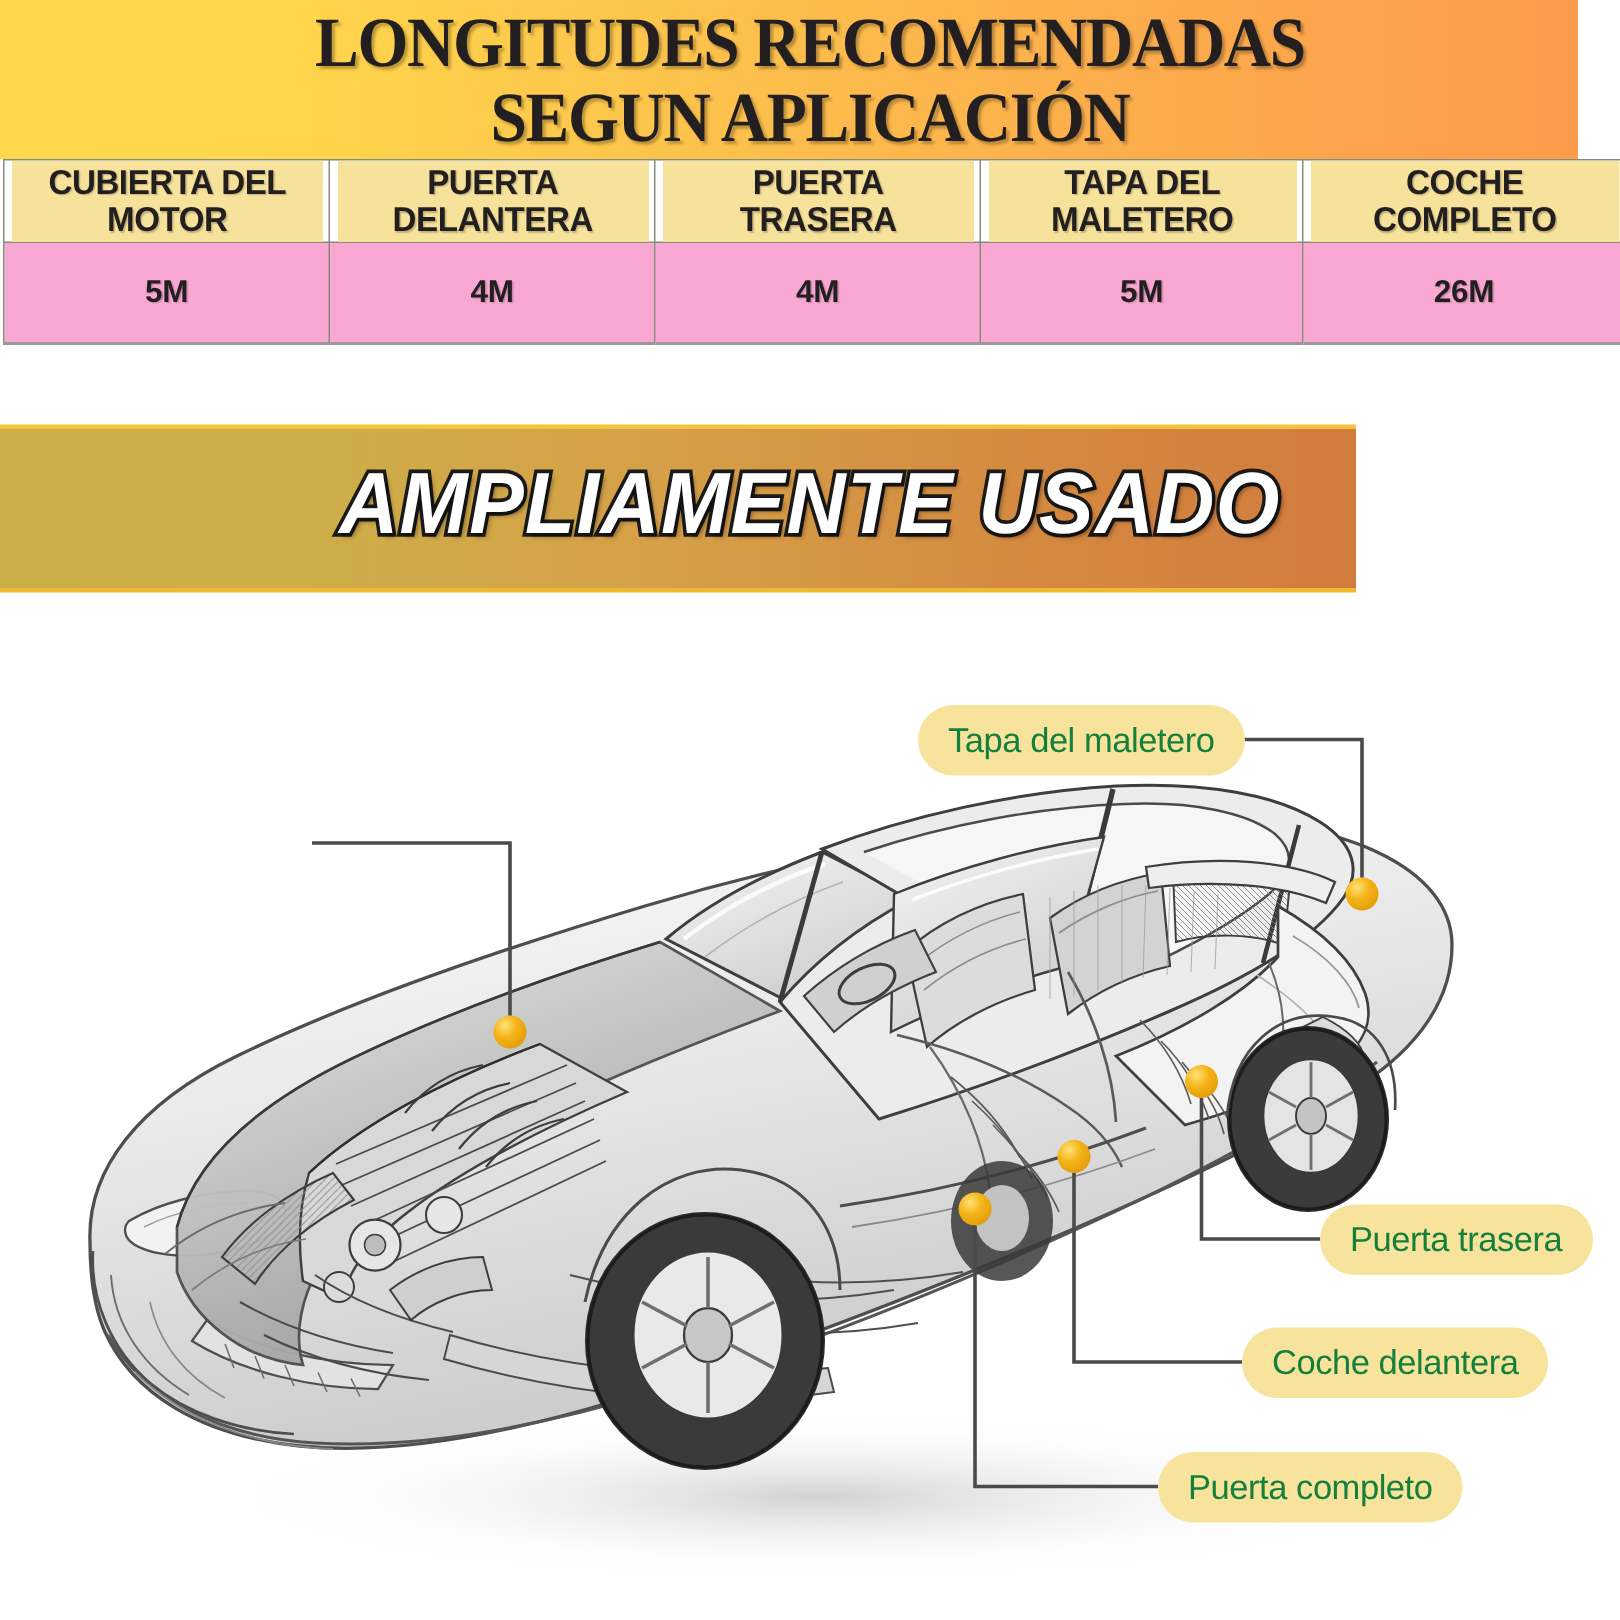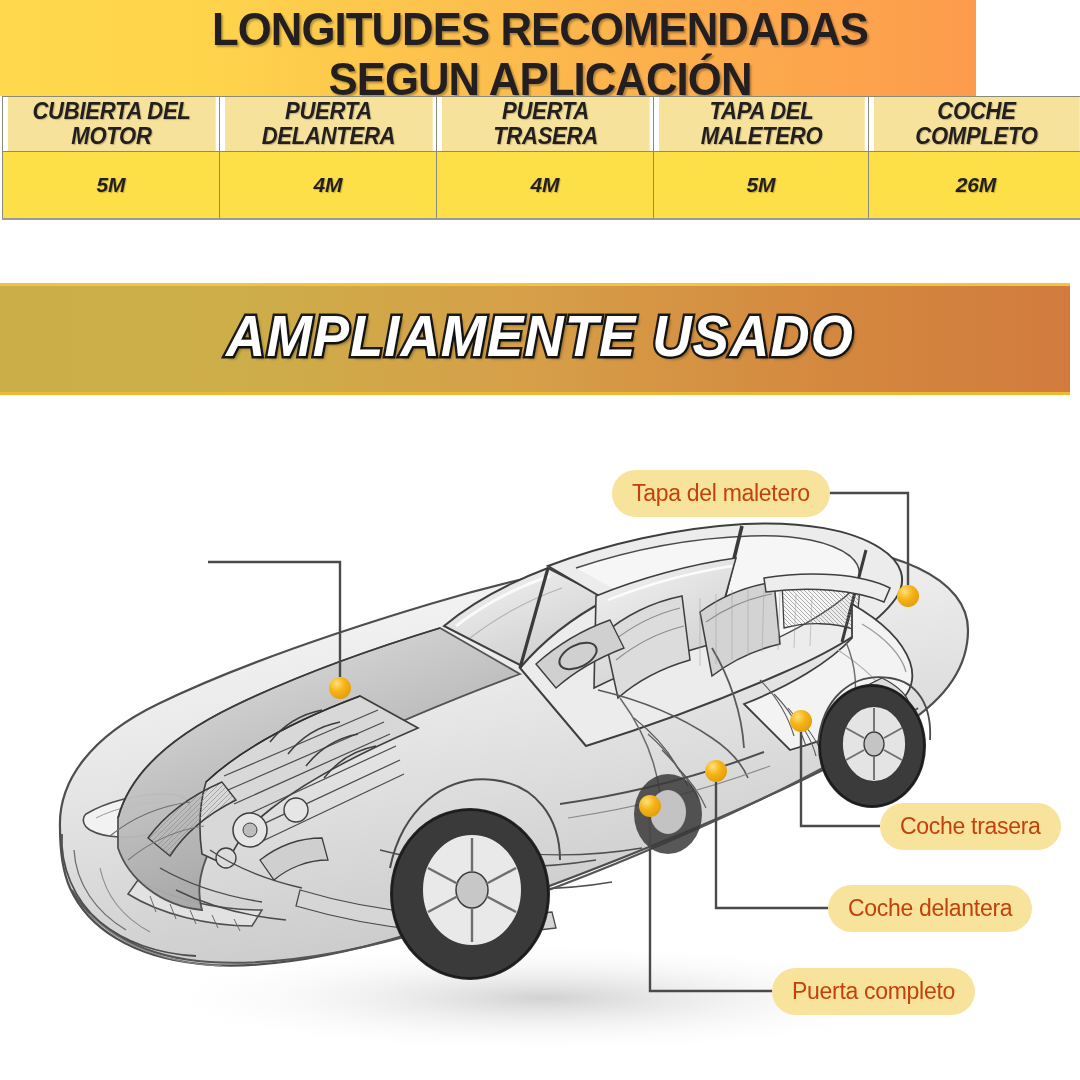--- a/index.html
+++ b/index.html
@@ -13,23 +13,24 @@
     position: relative;
     overflow: hidden;
     font-family: "Liberation Sans", sans-serif;
   }
 
   
   .header {
     position: absolute;
     left: 0;
     top: 0;
-    width: 976px;
+    width: 1052px;
     height: 106px;
     background: linear-gradient(to right, #FFD84D 0%, #FFD64B 18%, #FDC44C 42%, #FCAE4C 70%, #FD9B4D 100%);
+    font-family: Liberation Serif, serif;
   }
   .header-title {
     position: absolute;
     left: 0;
     top: 4px;
     width: 1080px;
     text-align: center;
     font-weight: bold;
     font-size: 47px;
     line-height: 50px;
@@ -38,25 +39,24 @@
     text-shadow: 2px 2px 2px rgba(0,0,0,0.28);
     transform: scaleX(0.93);
     transform-origin: center top;
   }
   .header-title .l2 { display: block; }
 
   
   .table-wrap {
     position: absolute;
     left: 0;
-    top: 96px;
+    top: 106px;
     width: 1080px;
     height: 124px;
     background: #ffffff;
-    font-style: italic;
   }
   .table {
     position: absolute;
     left: 2px;
     top: 0;
     width: 1076px;
     border-collapse: collapse;
     table-layout: fixed;
   }
   .table th, .table td {
@@ -70,41 +70,41 @@
     height: 54px;
     font-size: 23px;
     font-weight: bold;
     line-height: 25px;
     color: #231f20;
     letter-spacing: -0.3px;
     text-shadow: 1px 1px 1px rgba(0,0,0,0.22);
     transform: scaleX(0.96);
   }
   .table td {
-    background: #fde047;
+    background: #f9a8d4;
     height: 66px;
     font-size: 21px;
     font-weight: bold;
     color: #231f20;
     letter-spacing: -0.2px;
     text-shadow: 1px 1px 1px rgba(0,0,0,0.22);
     border-bottom: 2px solid #9a9a9a;
   }
   .col-0 { width: 216px; }
   .col-1 { width: 216px; }
   .col-2 { width: 216px; }
   .col-3 { width: 214px; }
   .col-4 { width: 214px; }
 
   
   .banner {
     position: absolute;
     left: 0;
     top: 283px;
-    width: 1070px;
+    width: 904px;
     height: 112px;
     background: linear-gradient(to right, #CCAE49 0%, #CDAE49 22%, #D6A048 48%, #D4883F 78%, #D27B3E 100%);
     border-top: 3px solid #F4C43A;
     border-bottom: 3px solid #EEB92F;
     box-sizing: border-box;
   }
   .banner-text {
     position: absolute;
     left: 0;
     top: 16px;
@@ -144,21 +144,21 @@
     width: 1080px;
     height: 682px;
     pointer-events: none;
   }
 
   
   .pill {
     position: absolute;
     background: #F7E39B;
     border-radius: 40px;
-    color: #c2410c;
+    color: #15803d;
     font-size: 23px;
     line-height: 24px;
     white-space: nowrap;
     padding: 11px 20px 12px 20px;
     letter-spacing: -0.3px;
   }
 </style>
 </head>
 <body>
 
@@ -446,18 +446,18 @@
 
       <path d="M716 384 L716 510 L828 510"></path>
 
       <path d="M650 419 L650 593 L772 593"></path>
     </g>
   </svg>
 
 
   <div class="pill" style="left:612px; top:72px;">Tapa del maletero</div>
 
-  <div class="pill" style="left:880px; top:405px;">Coche trasera</div>
+  <div class="pill" style="left:880px; top:405px;">Puerta trasera</div>
 
   <div class="pill" style="left:828px; top:487px;">Coche delantera</div>
 
   <div class="pill" style="left:772px; top:570px;">Puerta completo</div>
 </div>
 
 </body></html>

